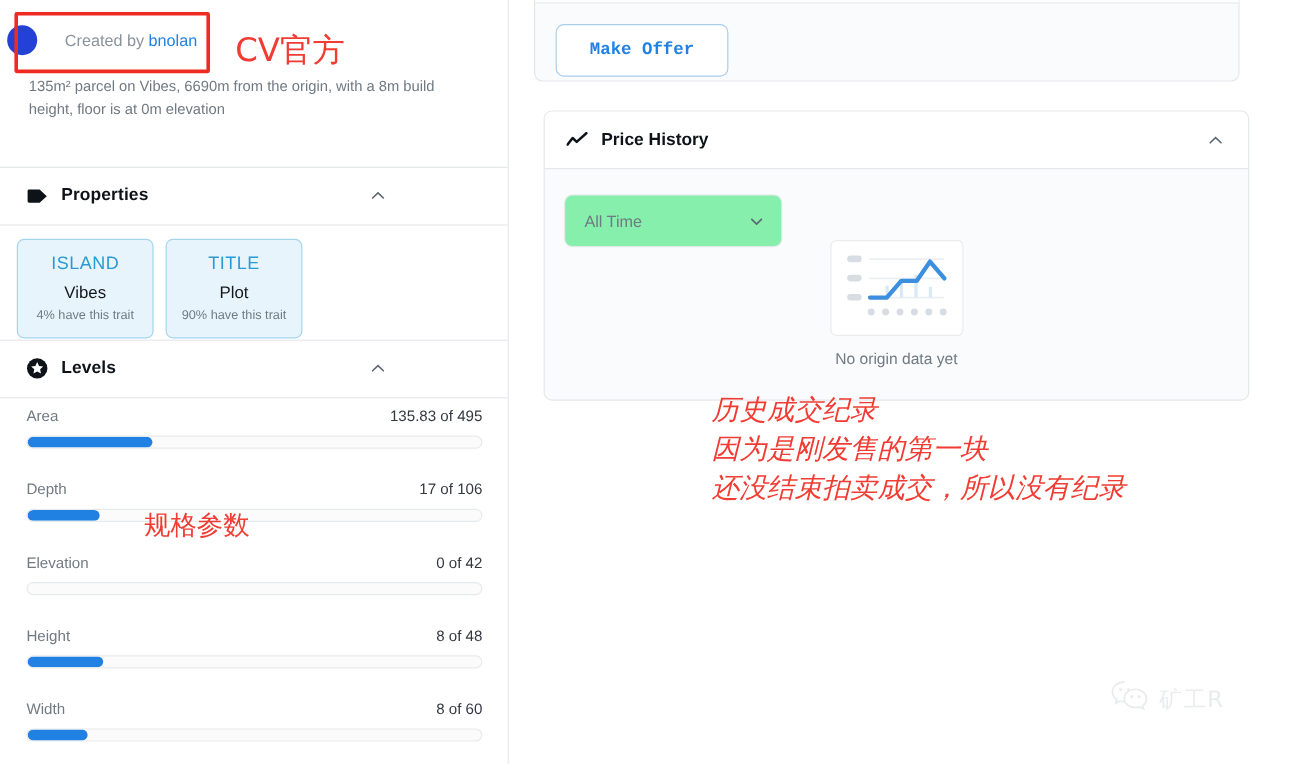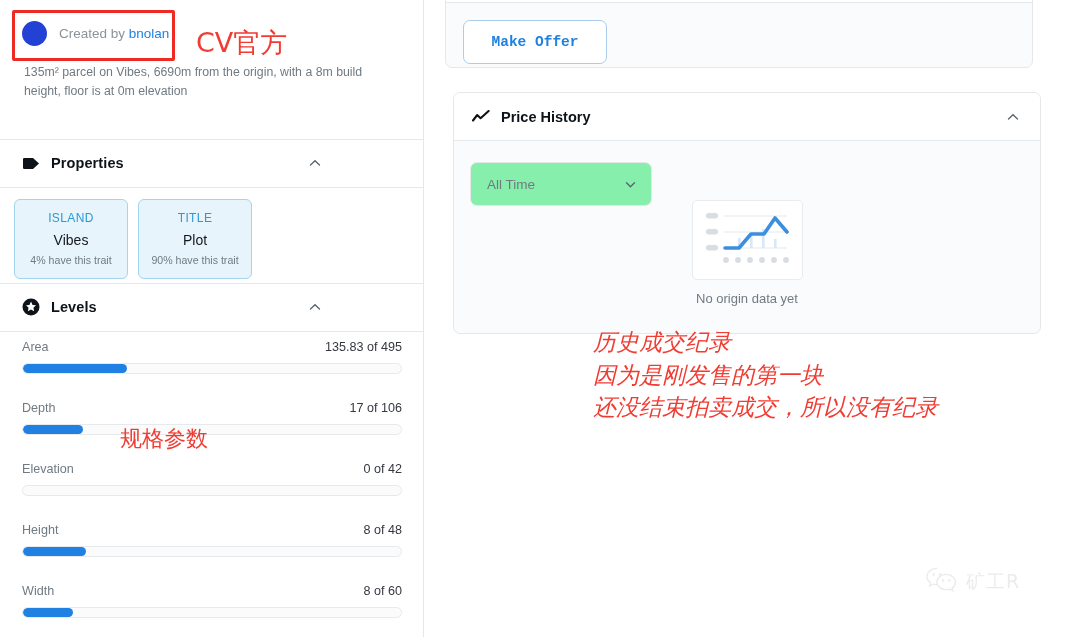--- a/index.html
+++ b/index.html
@@ -20,23 +20,23 @@
     left: 0; top: 0;
     width: 424px; height: 637px;
     background: #ffffff;
     border-right: 1px solid #e5e8eb;
     box-sizing: border-box;
     overflow: hidden;
   }
 
   .creator-row {
     position: absolute;
-    left: 22px; top: 21px;
+    left: 6px; top: 21px;
     display: flex; align-items: center;
-    gap: 12px;
+    gap: 23px;
   }
   .avatar {
     width: 25px; height: 25px;
     border-radius: 50%;
     background: #2441d6;
     flex: 0 0 auto;
   }
   .creator-text {
     font-size: 13.5px;
     color: #8a939b;
@@ -117,21 +117,21 @@
   .trait-card {
     width: 114px;
     padding: 11px 6px 12px;
     background: #e8f4fb;
     border: 1px solid #a3d6ee;
     border-radius: 6px;
     text-align: center;
     box-sizing: border-box;
   }
   .trait-type {
-    font-size: 12px;
+    font-size: 15px;
     color: #2a9ad4;
     text-transform: uppercase;
     letter-spacing: .4px;
     margin-bottom: 7px;
   }
   .trait-value {
     font-size: 14px;
     color: #15181b;
     margin-bottom: 6px;
   }

